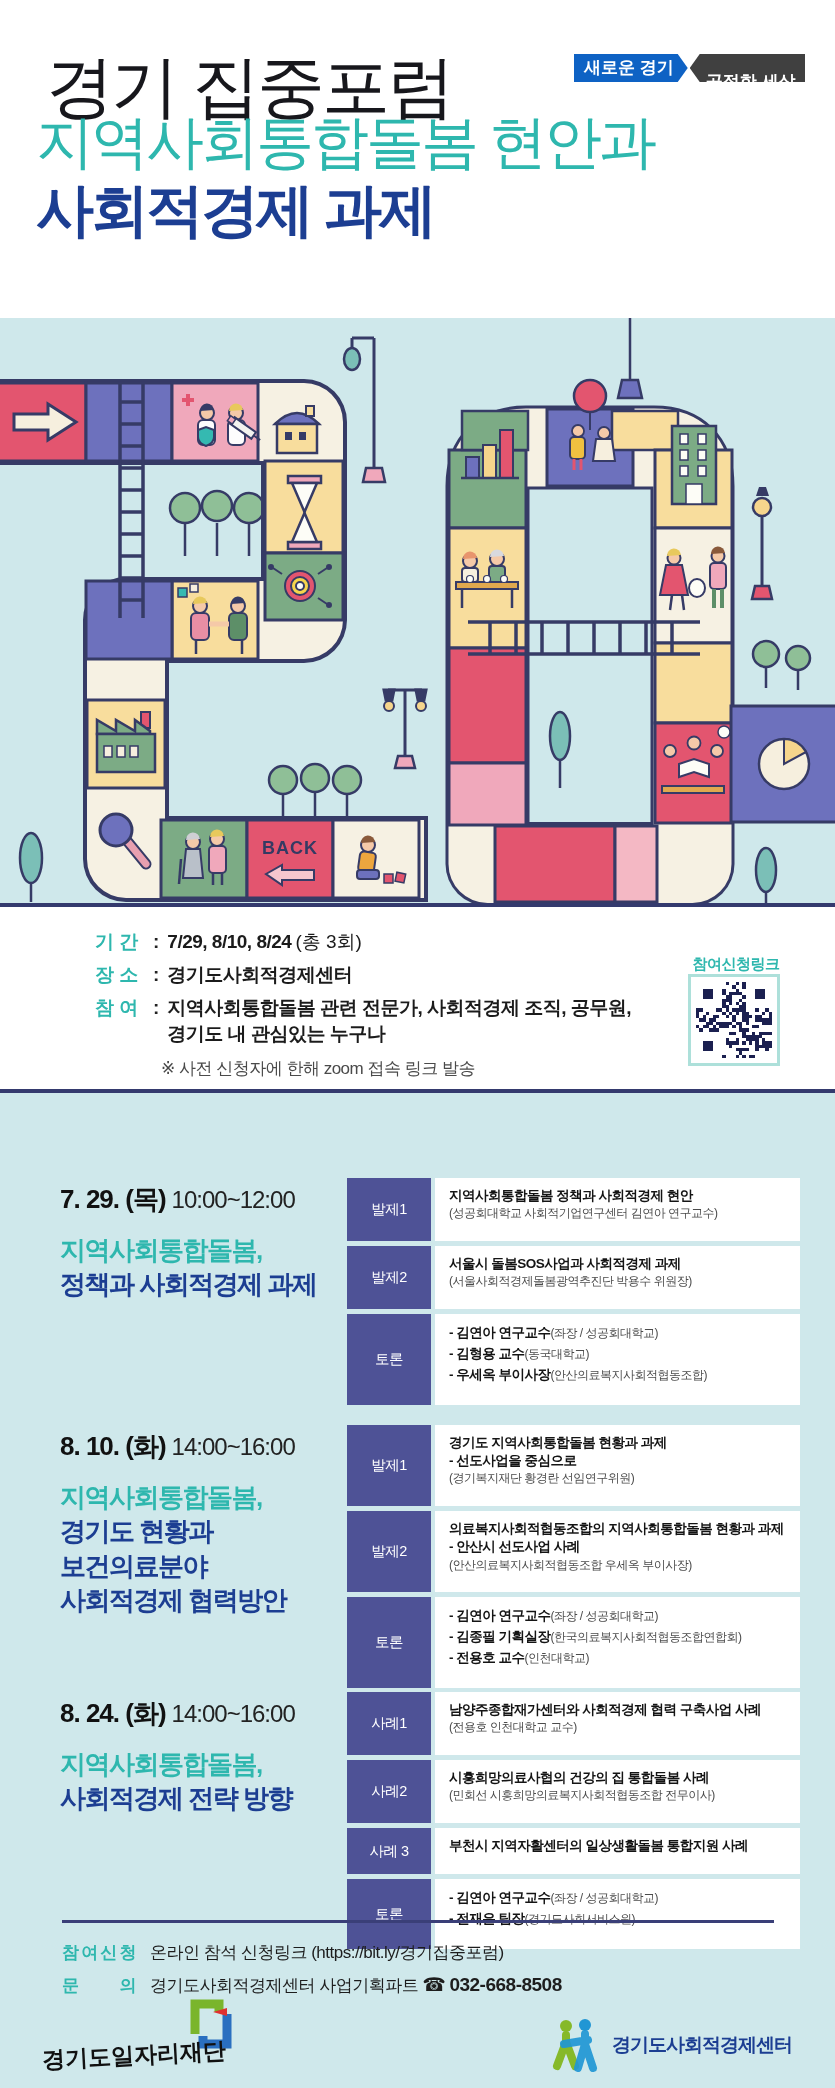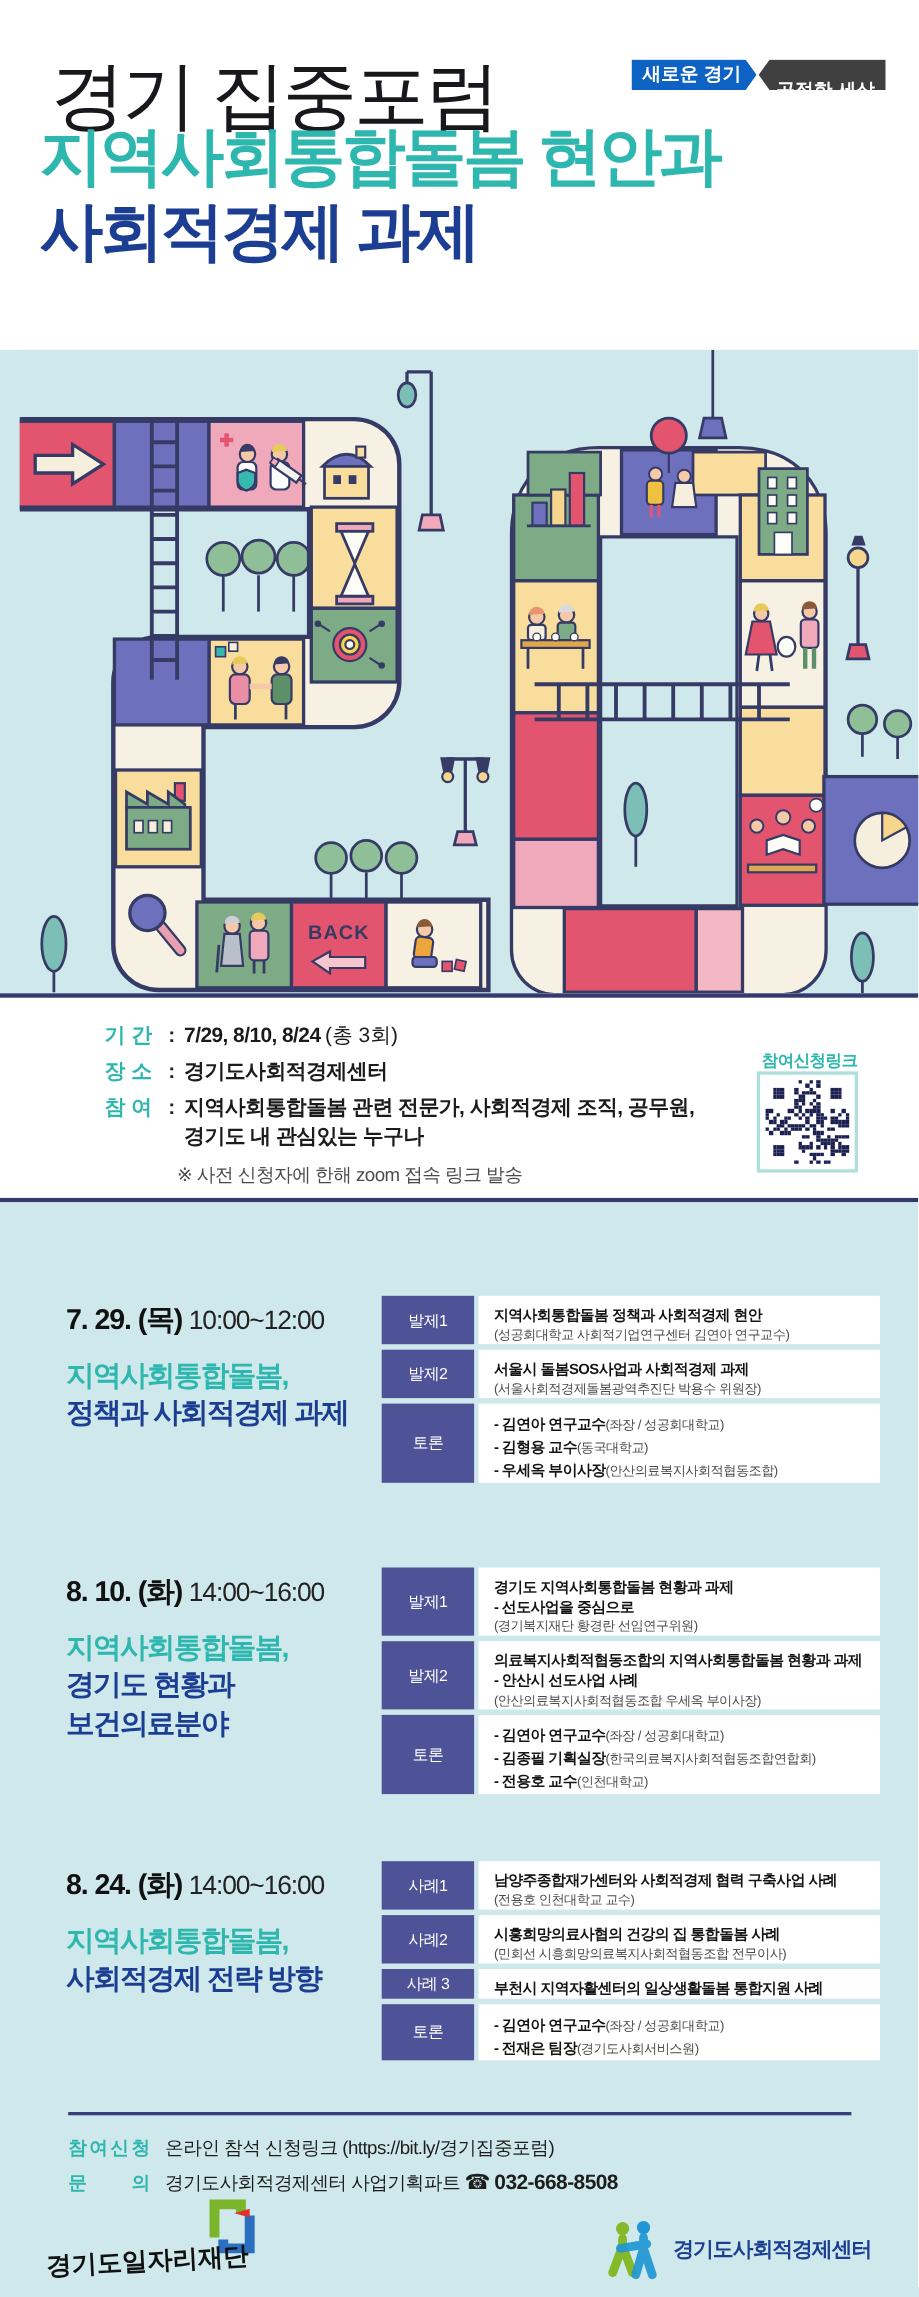--- a/index.html
+++ b/index.html
@@ -15,27 +15,27 @@
 
   
   .forum-label{position:absolute;left:46px;top:42px;font-size:68px;font-weight:300;
     color:var(--ink);letter-spacing:-3px;white-space:nowrap;}
   .badges{position:absolute;left:574px;top:54px;display:flex;}
   .badge{height:28px;line-height:28px;font-size:17px;font-weight:bold;color:#fff;white-space:nowrap;}
   .badge-blue{background:#0e62c4;padding:0 14px 0 10px;
     clip-path:polygon(0 0,calc(100% - 10px) 0,100% 50%,calc(100% - 10px) 100%,0 100%);}
   .badge-gold{background:#404040;margin-left:2px;padding:14px 10px 0 16px;
     clip-path:polygon(10px 0,100% 0,100% 100%,10px 100%,0 50%);}
-  .title1{position:absolute;left:36px;top:104px;font-size:58px;font-weight:700;
+  .title1{position:absolute;left:36px;top:104px;font-size:58px;font-weight:400;
     color:var(--teal);letter-spacing:-3px;white-space:nowrap;}
   .title2{position:absolute;left:36px;top:172px;font-size:58px;font-weight:800;
     color:var(--navy);letter-spacing:-3px;white-space:nowrap;}
 
   
-  .illu{position:absolute;left:0;top:318px;width:835px;height:585px;background:var(--bg);padding-left:18px;}
+  .illu{position:absolute;left:0;top:318px;width:835px;height:585px;background:var(--bg);}
 
   
   .info-band{position:absolute;left:0;top:903px;width:835px;height:190px;background:#fff;
     border-top:4px solid var(--line);border-bottom:4px solid var(--line);}
   .info-rows{position:absolute;left:95px;top:22px;}
   .info-row{display:flex;margin-bottom:7px;font-size:19px;line-height:26px;}
   .info-label{color:var(--teal);font-weight:bold;width:56px;flex:none;}
   .info-colon{font-weight:bold;color:#222;margin:0 8px 0 2px;}
   .info-strong{font-weight:bold;color:#1b1b1b;letter-spacing:-0.5px;}
   .info-normal{font-weight:normal;color:#1b1b1b;margin-left:4px;}
@@ -58,21 +58,21 @@
   .s-date .d{font-size:26px;font-weight:900;color:#111;}
   .s-date .t{font-size:24px;font-weight:400;color:#222;margin-left:6px;letter-spacing:-1px;}
   .s-sub{margin-top:16px;font-size:26px;font-weight:700;line-height:1.32;letter-spacing:-1.5px;}
   .s-sub .teal{color:var(--teal);}
   .s-sub .navy{color:var(--navy);}
   .s-table{flex:1;display:flex;flex-direction:column;}
   .s-row{display:flex;margin-bottom:5px;}
   .s-row:last-child{margin-bottom:0;}
   .s-row-label{width:84px;flex:none;background:var(--labelbg);color:#fff;font-size:14.5px;
     display:flex;align-items:center;justify-content:center;margin-right:4px;letter-spacing:-0.5px;}
-  .s-row-body{flex:1;background:#fff;padding:9px 14px 0;}
+  .s-row-body{flex:1;background:#fff;padding:9px 14px 19px;}
   .s-row-title{font-size:13.5px;font-weight:bold;color:#141414;line-height:1.35;letter-spacing:-0.5px;}
   .s-row-paren{font-size:12px;color:#4b4b4b;line-height:1.4;letter-spacing:-0.5px;}
   .s-row-debate{font-size:13.5px;line-height:1.55;color:#141414;letter-spacing:-0.5px;}
   .s-row-debate b{font-weight:bold;}
   .s-row-debate span{font-size:12px;color:#4b4b4b;font-weight:normal;}
 
   
   .f-divider{position:absolute;left:62px;top:827px;width:712px;height:2.5px;background:#3a3f78;}
   .f-line{position:absolute;left:62px;font-size:17px;color:#1d1d1d;letter-spacing:-0.5px;
     display:flex;align-items:baseline;}
@@ -1008,20 +1008,21 @@
             </div>
           </div>
         </div>
         <div class="session session-2">
           <div class="s-left">
             <div class="s-date"><span class="d">8. 10. (화)</span><span class="t">14:00~16:00</span></div>
             <div class="s-sub">
               <div class="teal">지역사회통합돌봄,</div>
               <div class="navy">경기도 현황과</div>
               <div class="navy">보건의료분야</div>
+              <div class="navy">사회적경제 협력방안</div>
             </div>
           </div>
           <div class="s-table">
             <div class="s-row">
               <div class="s-row-label">발제1</div>
               <div class="s-row-body">
                 <div class="s-row-title">경기도 지역사회통합돌봄 현황과 과제</div>
                 <div class="s-row-title">- 선도사업을 중심으로</div>
                 <div class="s-row-paren">(경기복지재단 황경란 선임연구위원)</div>
               </div>

